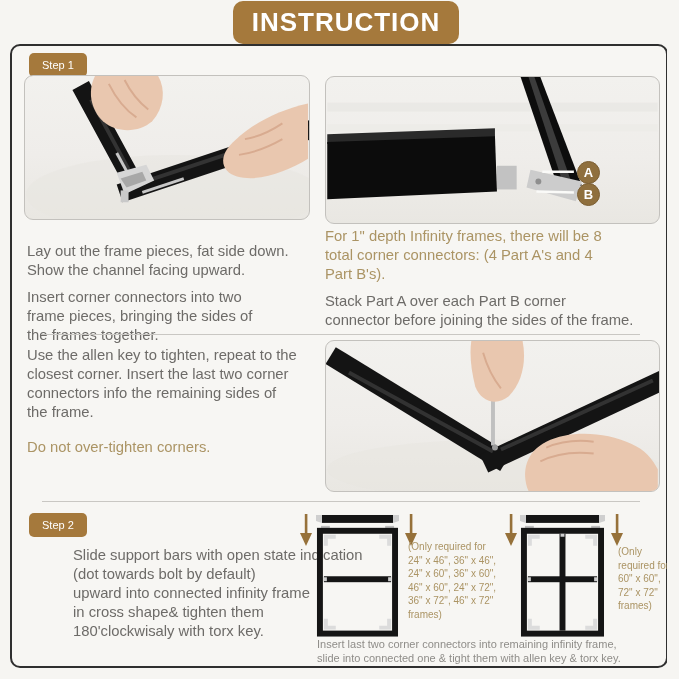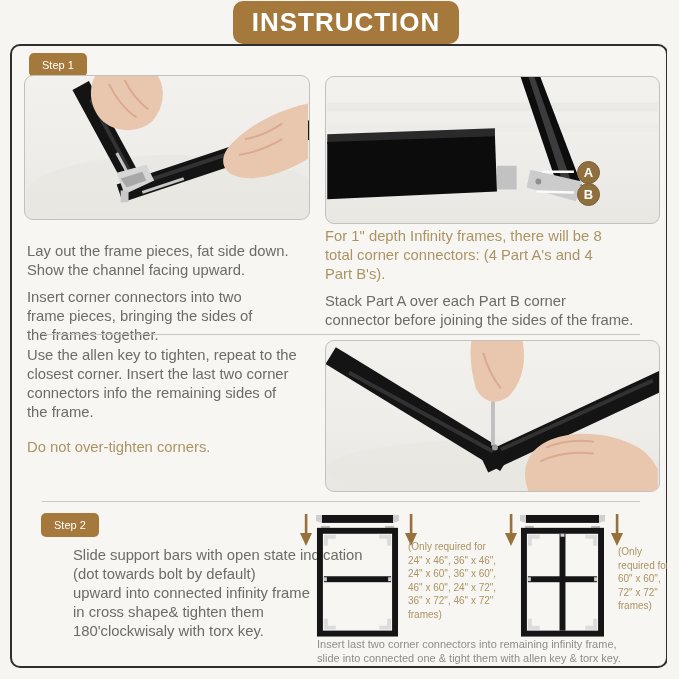--- a/index.html
+++ b/index.html
@@ -179,21 +179,21 @@
         <g>
           <path d="M335,152 L204,152 C196,132 202,112 222,102 C246,90 282,92 308,104 C322,110 330,120 335,130 Z" fill="#e9c7af"></path>
           <path d="M222,108 C236,102 254,100 270,102" stroke="#d8ab90" stroke-width="2" fill="none"></path>
           <path d="M216,122 C232,114 252,112 270,114" stroke="#d8ab90" stroke-width="2" fill="none"></path>
         </g>
       </svg>
     </div>
 
     <div class="divider" style="top:455px;"></div>
 
-    <div class="step-badge" style="left:29px; top:467px;">
+    <div class="step-badge" style="left:17px; top:467px;">
       <span>Step 2</span>
     </div>
     <p class="body-text multiline" style="position:absolute; left:15px; top:500px; width:290px;margin-left:46px;">Slide support bars with open state indication
 (dot towards bolt by default)
 upward into connected infinity frame
 in cross shape&amp; tighten them
 180'clockwisaly with torx key.</p>
 
     <div class="arrow" style="left:287px; top:468px;">
       <svg viewBox="0 0 14 33">

